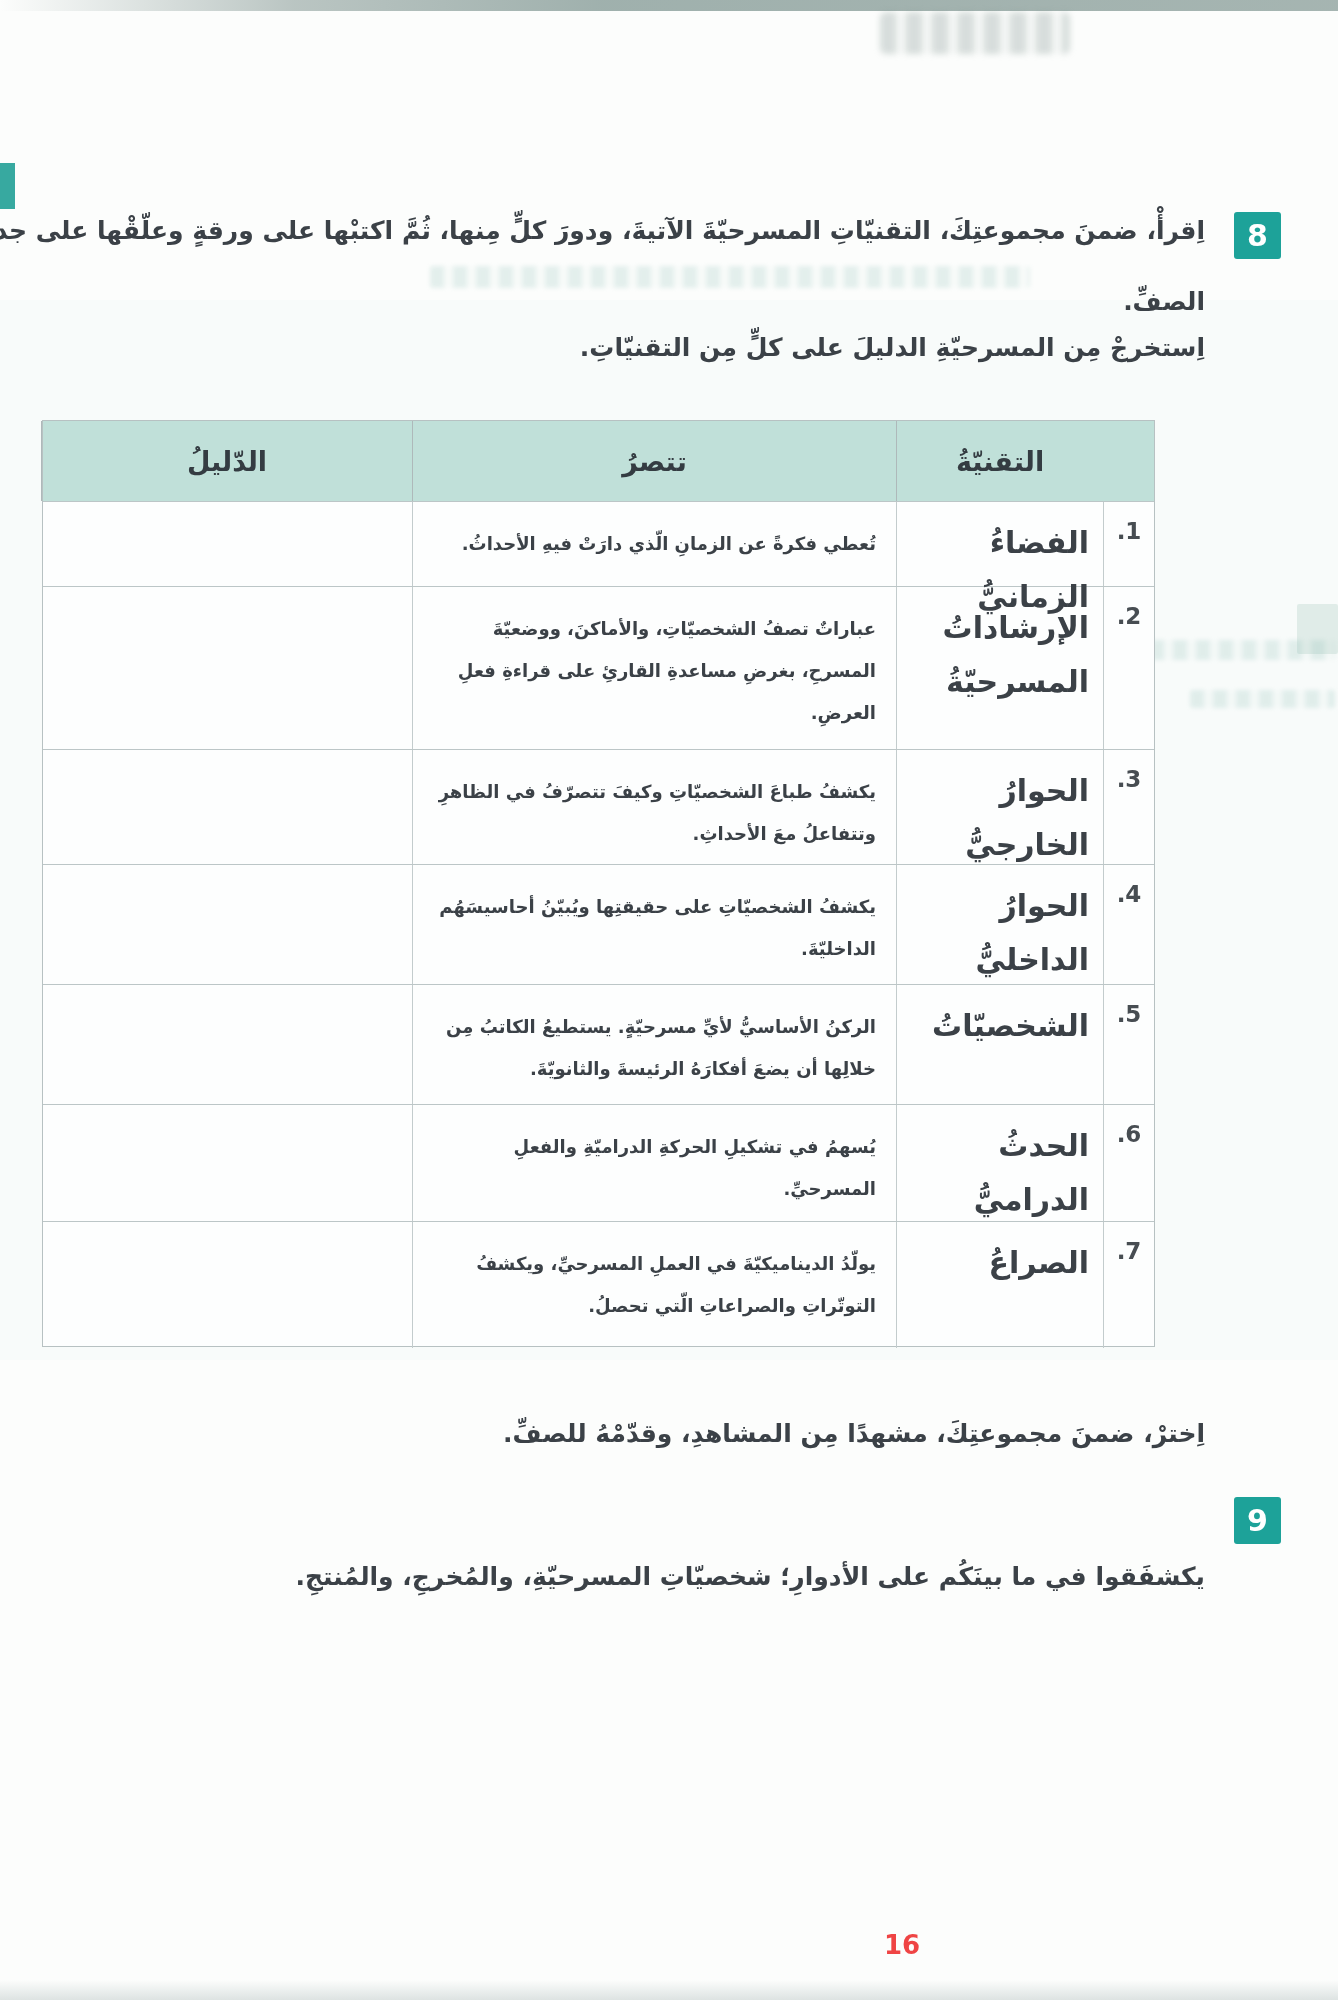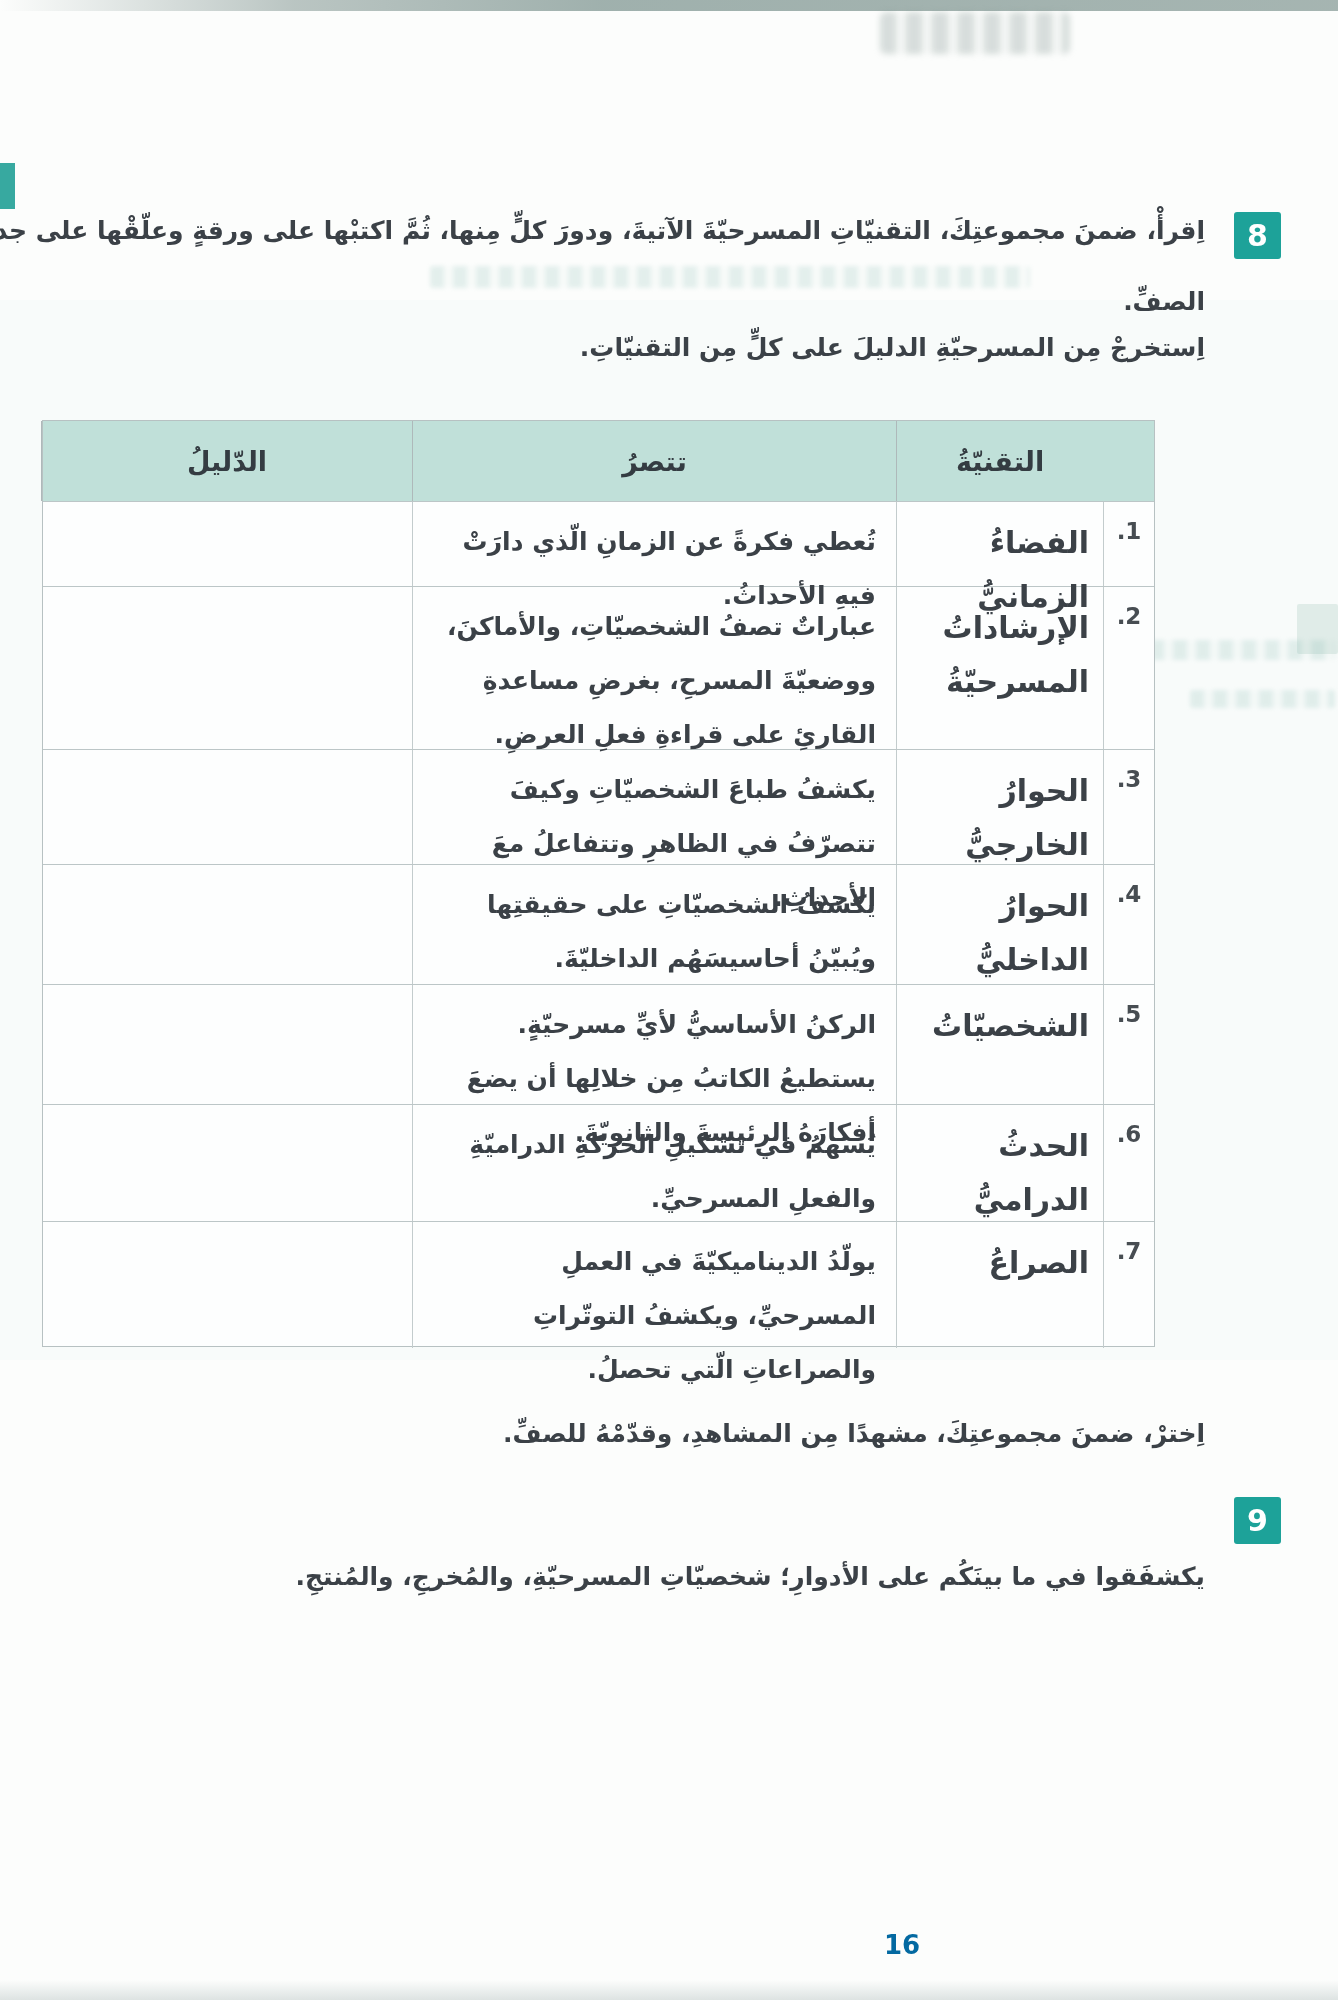--- a/index.html
+++ b/index.html
@@ -36,29 +36,29 @@
   .dtable{position:absolute;left:42px;top:420px;width:1113px;height:927px;
     border:1px solid #b7c1c2;box-sizing:border-box;background:#fdfefe;}
   .trow{display:flex;box-sizing:border-box;border-top:1px solid #bcc6c7;}
   .trow.header{border-top:none;background:#c0e0d9;height:80px;}
   .cell{box-sizing:border-box;border-left:1px solid #c3cccd;}
   .cell:last-child{border-left:none;}
   .c-num{flex:0 0 51px;direction:ltr;text-align:center;padding-top:16px;
     font-size:23px;font-weight:bold;color:#474d52;}
   .c-tech{flex:0 0 207px;padding:14px 14px 0 8px;text-align:right;
     font-size:30px;font-weight:bold;line-height:54px;color:#3b4147;}
-  .c-role{flex:0 0 484px;padding:13px 20px 0 16px;text-align:right;
-    font-size:25px;font-weight:bold;line-height:54px;color:#3b4147;}
+  .c-role{flex:0 0 484px;padding:21px 20px 0 16px;text-align:right;
+    font-size:18px;font-weight:bold;line-height:42px;color:#3b4147;}
   .c-evid{flex:0 0 371px;}
   .trow.header .cell{display:flex;align-items:center;justify-content:center;
     padding:0;font-size:27px;font-weight:bold;color:#343c42;line-height:normal;border-left:1px solid #aeb9ba;}
   .trow.header .c-num{border-left:none;}
   
   .pagenum{position:absolute;left:884px;top:1930px;font-size:26px;font-weight:bold;
-    color:#0369a1;direction:ltr;}
+    color:#ef4444;direction:ltr;}
 </style>
 </head>
 <body>
 
 <div class="scan-top"></div>
 <div class="scan-top2"></div>
 <div class="tint-band"></div>
 <div class="scan-bottom"></div>
 <div class="edge-badge-left"></div>
 <div class="edge-ghost-right"></div>

